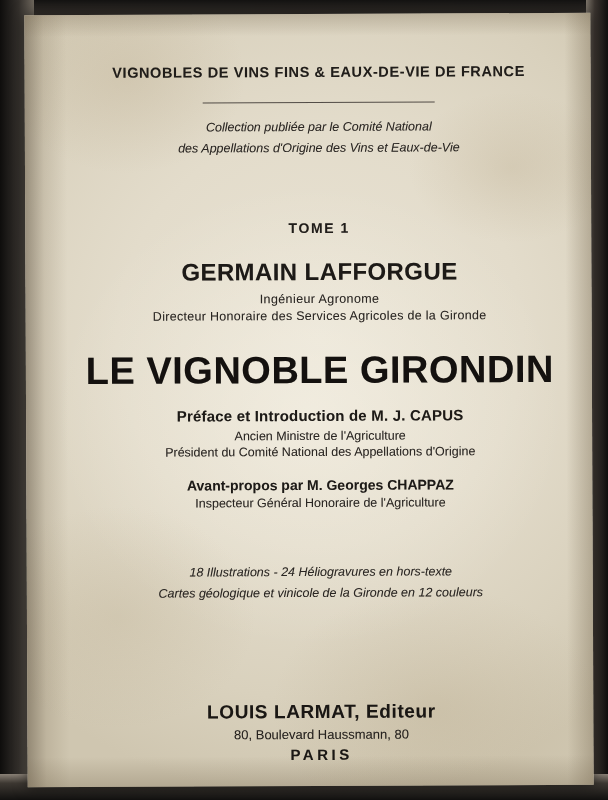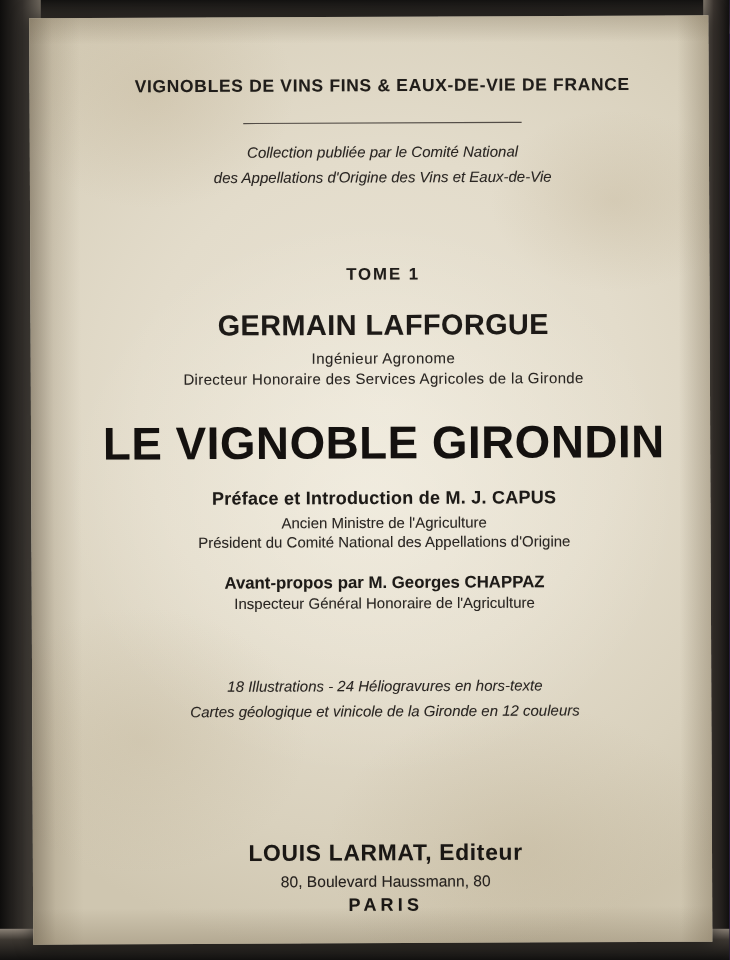--- a/index.html
+++ b/index.html
@@ -12,21 +12,21 @@
     height: 800px;
     overflow: hidden;
     font-family: "Liberation Sans", sans-serif;
   }
 
   
   #scene {
     position: relative;
     width: 608px;
     height: 800px;
-    background: #4c1d95;
+    background: #1d4ed8;
   }
 
   
   .bg-left {
     position: absolute;
     left: 0; top: 0;
     width: 34px; height: 800px;
     background: linear-gradient(to right, #0e0d0c 0%, #34302c 55%, #6d665c 100%);
   }
   .bg-right {

